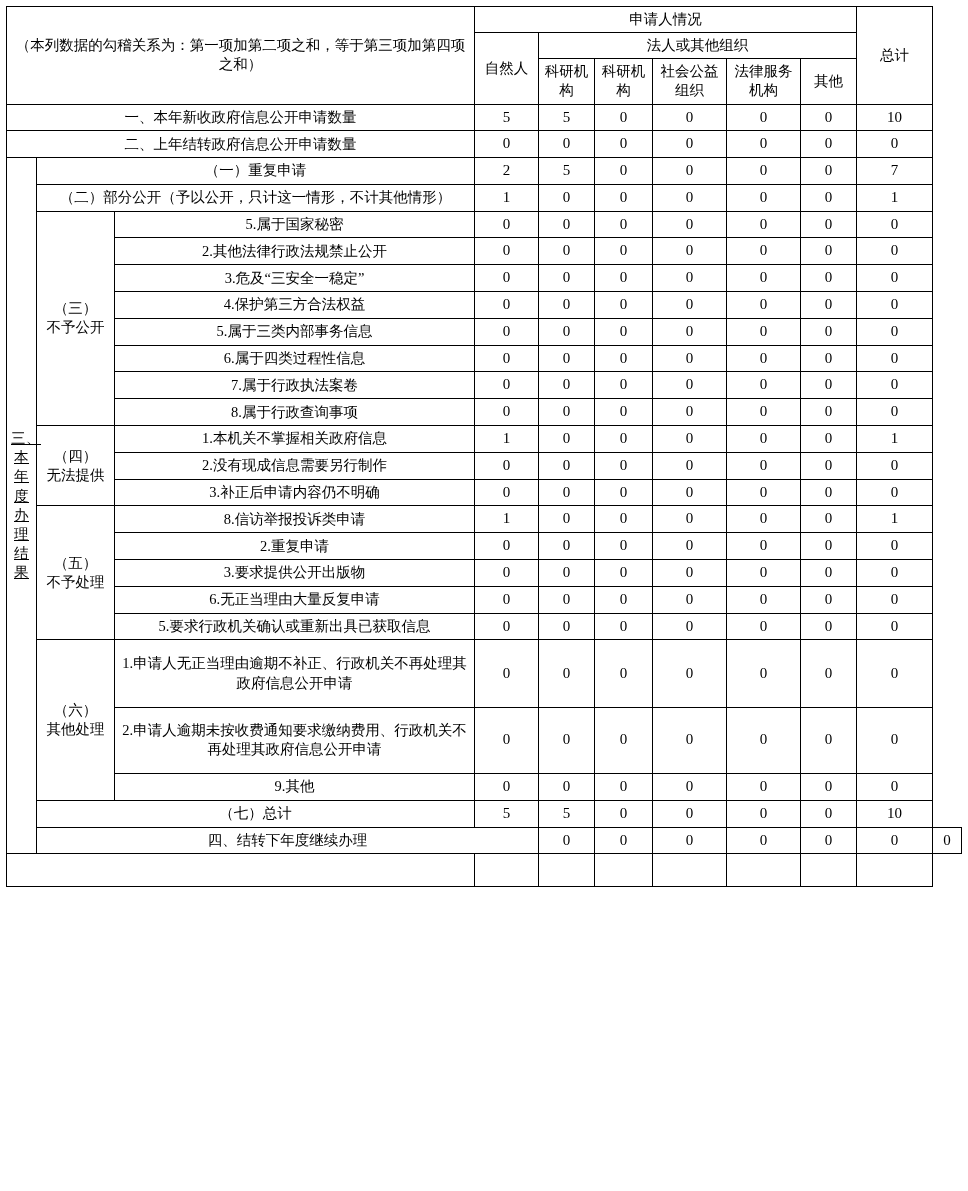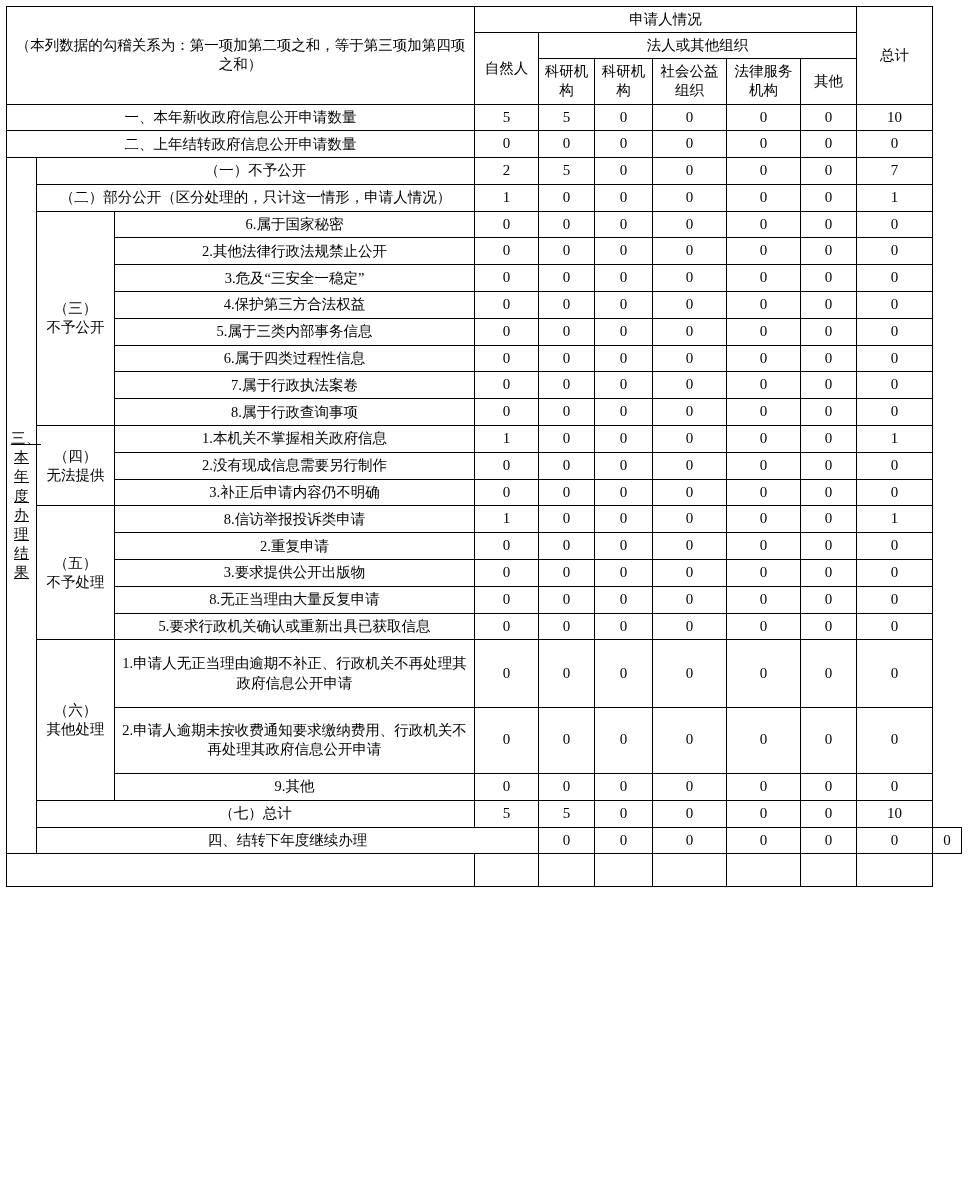--- a/index.html
+++ b/index.html
@@ -119,47 +119,47 @@
         <td class="num">0</td>
         <td class="num">0</td>
         <td class="num">0</td>
         <td class="num">0</td>
       </tr>
 
       <tr>
         <td rowspan="23" class="vgroup grp-main">
           <span>三、本年度办理结果</span>
         </td>
-        <td class="rowlabel-center" colspan="2">（一）不予公开</td>
+        <td class="rowlabel-center" colspan="2">（一）重复申请</td>
         <td class="num">2</td>
         <td class="num">5</td>
         <td class="num">0</td>
         <td class="num">0</td>
         <td class="num">0</td>
         <td class="num">0</td>
         <td class="num">7</td>
       </tr>
 
       <tr>
-        <td class="rowlabel-center tallcell" colspan="2">（二）部分公开（区分处理的，只计这一情形，申请人情况）</td>
+        <td class="rowlabel-center tallcell" colspan="2">（二）部分公开（予以公开，只计这一情形，不计其他情形）</td>
         <td class="num">1</td>
         <td class="num">0</td>
         <td class="num">0</td>
         <td class="num">0</td>
         <td class="num">0</td>
         <td class="num">0</td>
         <td class="num">1</td>
       </tr>
 
       <tr>
         <td rowspan="8" class="vgroup">
           <span>（三）</span><br>
           <span>不予公开</span>
         </td>
-        <td class="sub2 tallcell">6.属于国家秘密</td>
+        <td class="sub2 tallcell">5.属于国家秘密</td>
         <td class="num">0</td>
         <td class="num">0</td>
         <td class="num">0</td>
         <td class="num">0</td>
         <td class="num">0</td>
         <td class="num">0</td>
         <td class="num">0</td>
       </tr>
       <tr>
         <td class="sub2 tallcell">2.其他法律行政法规禁止公开</td>
@@ -295,21 +295,21 @@
         <td class="sub2">3.要求提供公开出版物</td>
         <td class="num">0</td>
         <td class="num">0</td>
         <td class="num">0</td>
         <td class="num">0</td>
         <td class="num">0</td>
         <td class="num">0</td>
         <td class="num">0</td>
       </tr>
       <tr>
-        <td class="sub2">8.无正当理由大量反复申请</td>
+        <td class="sub2">6.无正当理由大量反复申请</td>
         <td class="num">0</td>
         <td class="num">0</td>
         <td class="num">0</td>
         <td class="num">0</td>
         <td class="num">0</td>
         <td class="num">0</td>
         <td class="num">0</td>
       </tr>
       <tr>
         <td class="sub2 tallcell">5.要求行政机关确认或重新出具已获取信息</td>

